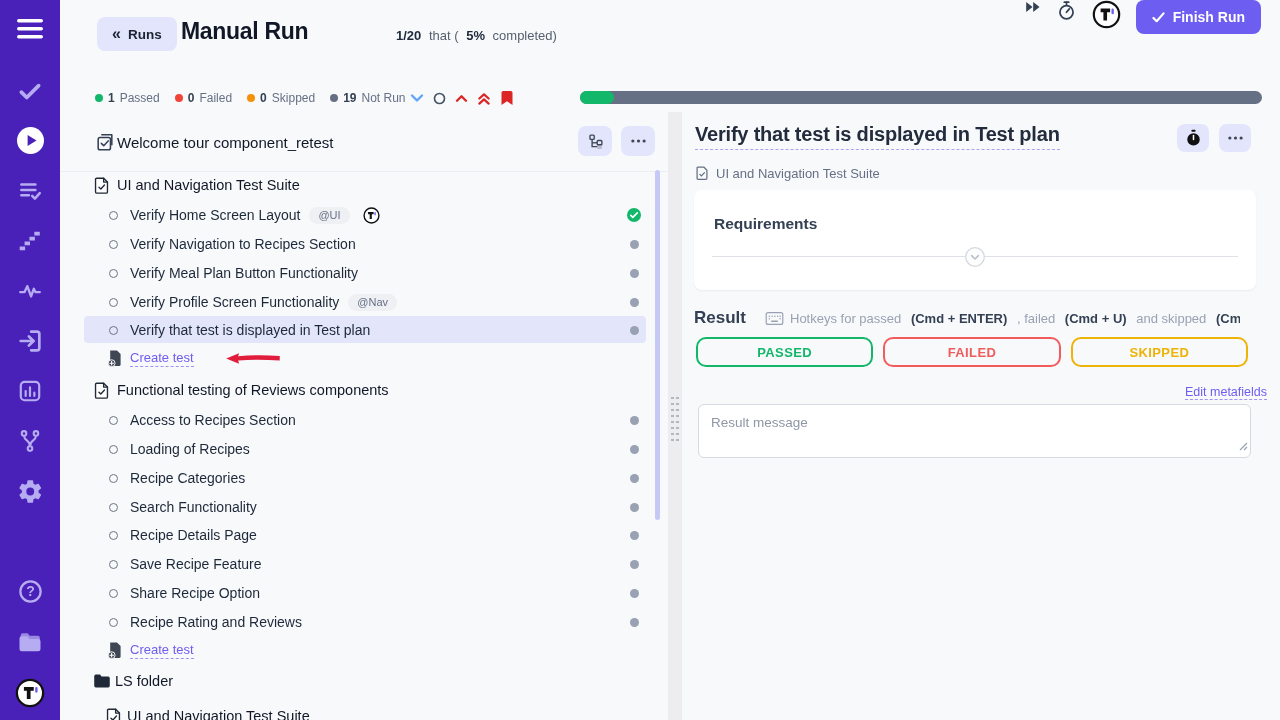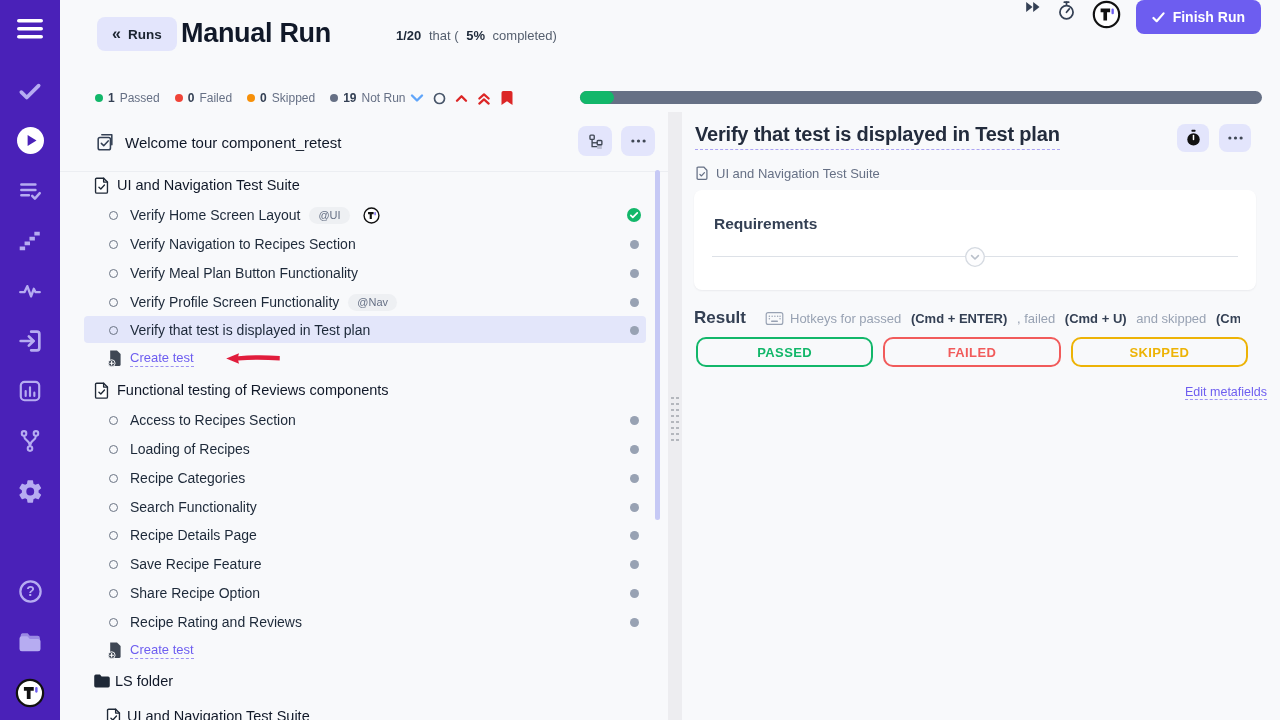--- a/index.html
+++ b/index.html
@@ -11,21 +11,21 @@
   .s-icon { position:absolute; left:0; width:60px; display:flex; justify-content:center; align-items:center; color:#b6acf1; cursor:pointer; }
   .s-icon svg { display:block; }
 
   
   .main { position:absolute; left:60px; top:0; width:1220px; height:720px; }
 
   
   .topbar { position:absolute; left:0; top:0; width:1220px; height:68px; }
   .runs-btn { position:absolute; left:37px; top:17px; height:34px; padding:0 15px; background:#e3e5fc; border:none; border-radius:8px;
               font-family:inherit; font-size:13.5px; font-weight:600; color:#1b2430; display:flex; align-items:center; gap:7px; cursor:pointer; }
-  .page-title { position:absolute; left:121px; top:18px; font-size:27px; font-weight:800; color:#101828; letter-spacing:-0.3px; }
+  .page-title { position:absolute; left:121px; top:18px; font-size:23px; font-weight:800; color:#101828; letter-spacing:-0.3px; }
   .stats { position:absolute; left:336px; top:28px; font-size:13px; color:#555f6e; display:flex; gap:4px; white-space:pre; }
   .stats b { color:#1d2939; }
   .topbar-right { position:absolute; right:19px; top:0; height:68px; display:flex; align-items:flex-start; gap:15px; }
   .finish-btn { height:34px; padding:0 16px; background:#6d5df0; color:#fff; border:none; border-radius:8px; font-family:inherit;
                 font-size:14px; font-weight:600; display:flex; align-items:center; gap:8px; cursor:pointer; }
   .icon-btn-bare { background:none; border:none; cursor:pointer; display:flex; align-items:center; color:#344054; padding:0; }
 
   
   .statusbar { position:absolute; left:0; top:85px; width:1220px; height:26px; }
   .counters { position:absolute; left:35px; top:0; height:26px; display:flex; align-items:center; gap:15px; }
@@ -36,21 +36,21 @@
   .filters > span { display:flex; align-items:center; cursor:pointer; }
   .progress { position:absolute; left:520px; top:6px; width:682px; height:13px; background:#667085; border-radius:7px; }
   .progress-fill { position:absolute; left:0; top:0; height:13px; width:5%; background:#12b76a; border-radius:7px; }
 
   
   .content { position:absolute; left:0; top:112px; width:1220px; height:608px; display:flex; }
 
   
   .left-panel { position:relative; width:608px; height:608px; }
   .lp-header { position:absolute; left:0; top:0; width:608px; height:60px; border-bottom:1px solid #eceef2; }
-  .lp-title-wrap { position:absolute; left:35px; top:20px; display:flex; align-items:center; gap:10px; }
+  .lp-title-wrap { position:absolute; left:35px; top:20px; display:flex; align-items:center; gap:2px; }
   .lp-title { font-size:15px; font-weight:500; color:#101828; }
   .sq-btn { position:absolute; top:14px; width:34px; height:30px; background:#e3e5fc; border:none; border-radius:8px; cursor:pointer;
             display:flex; align-items:center; justify-content:center; color:#3f4754; font-weight:700; }
   .tree { position:absolute; left:0; top:0; width:608px; height:608px; }
   .row { position:absolute; left:0; width:602px; height:28px; display:flex; align-items:center; }
   .row.selected::before { content:""; position:absolute; left:24px; right:16px; top:0; bottom:1px; background:#e3e6fa; border-radius:4px; }
   .suite-icon { position:absolute; left:33px; display:flex; }
   .suite-label { position:absolute; left:57px; font-size:14.5px; color:#101828; cursor:pointer; }
   .bullet { position:absolute; left:49px; width:9px; height:9px; border:1.4px solid #6b7484; border-radius:50%; }
   .test-title { position:absolute; left:70px; font-size:14px; color:#1d2939; cursor:pointer; display:flex; align-items:center; gap:9px; }
@@ -552,16 +552,24 @@
       </div>
 
       <div class="result-buttons">
         <button class="rbtn rbtn-passed">PASSED</button>
         <button class="rbtn rbtn-failed">FAILED</button>
         <button class="rbtn rbtn-skipped">SKIPPED</button>
       </div>
 
       <span class="edit-meta">Edit metafields</span>
 
+      <div class="msg-wrap">
+        <textarea class="msg-area" placeholder="Result message" style=""></textarea>
+        <span class="resize-grip">
+          <svg width="9" height="9" viewBox="0 0 9 9">
+              <path d="M8 1L1 8M8 5L5 8" stroke="#98a2b3" stroke-width="1.2"></path>
+            </svg>
+        </span>
+      </div>
     </section>
 
   </div>
 </div>
 
 </body></html>

